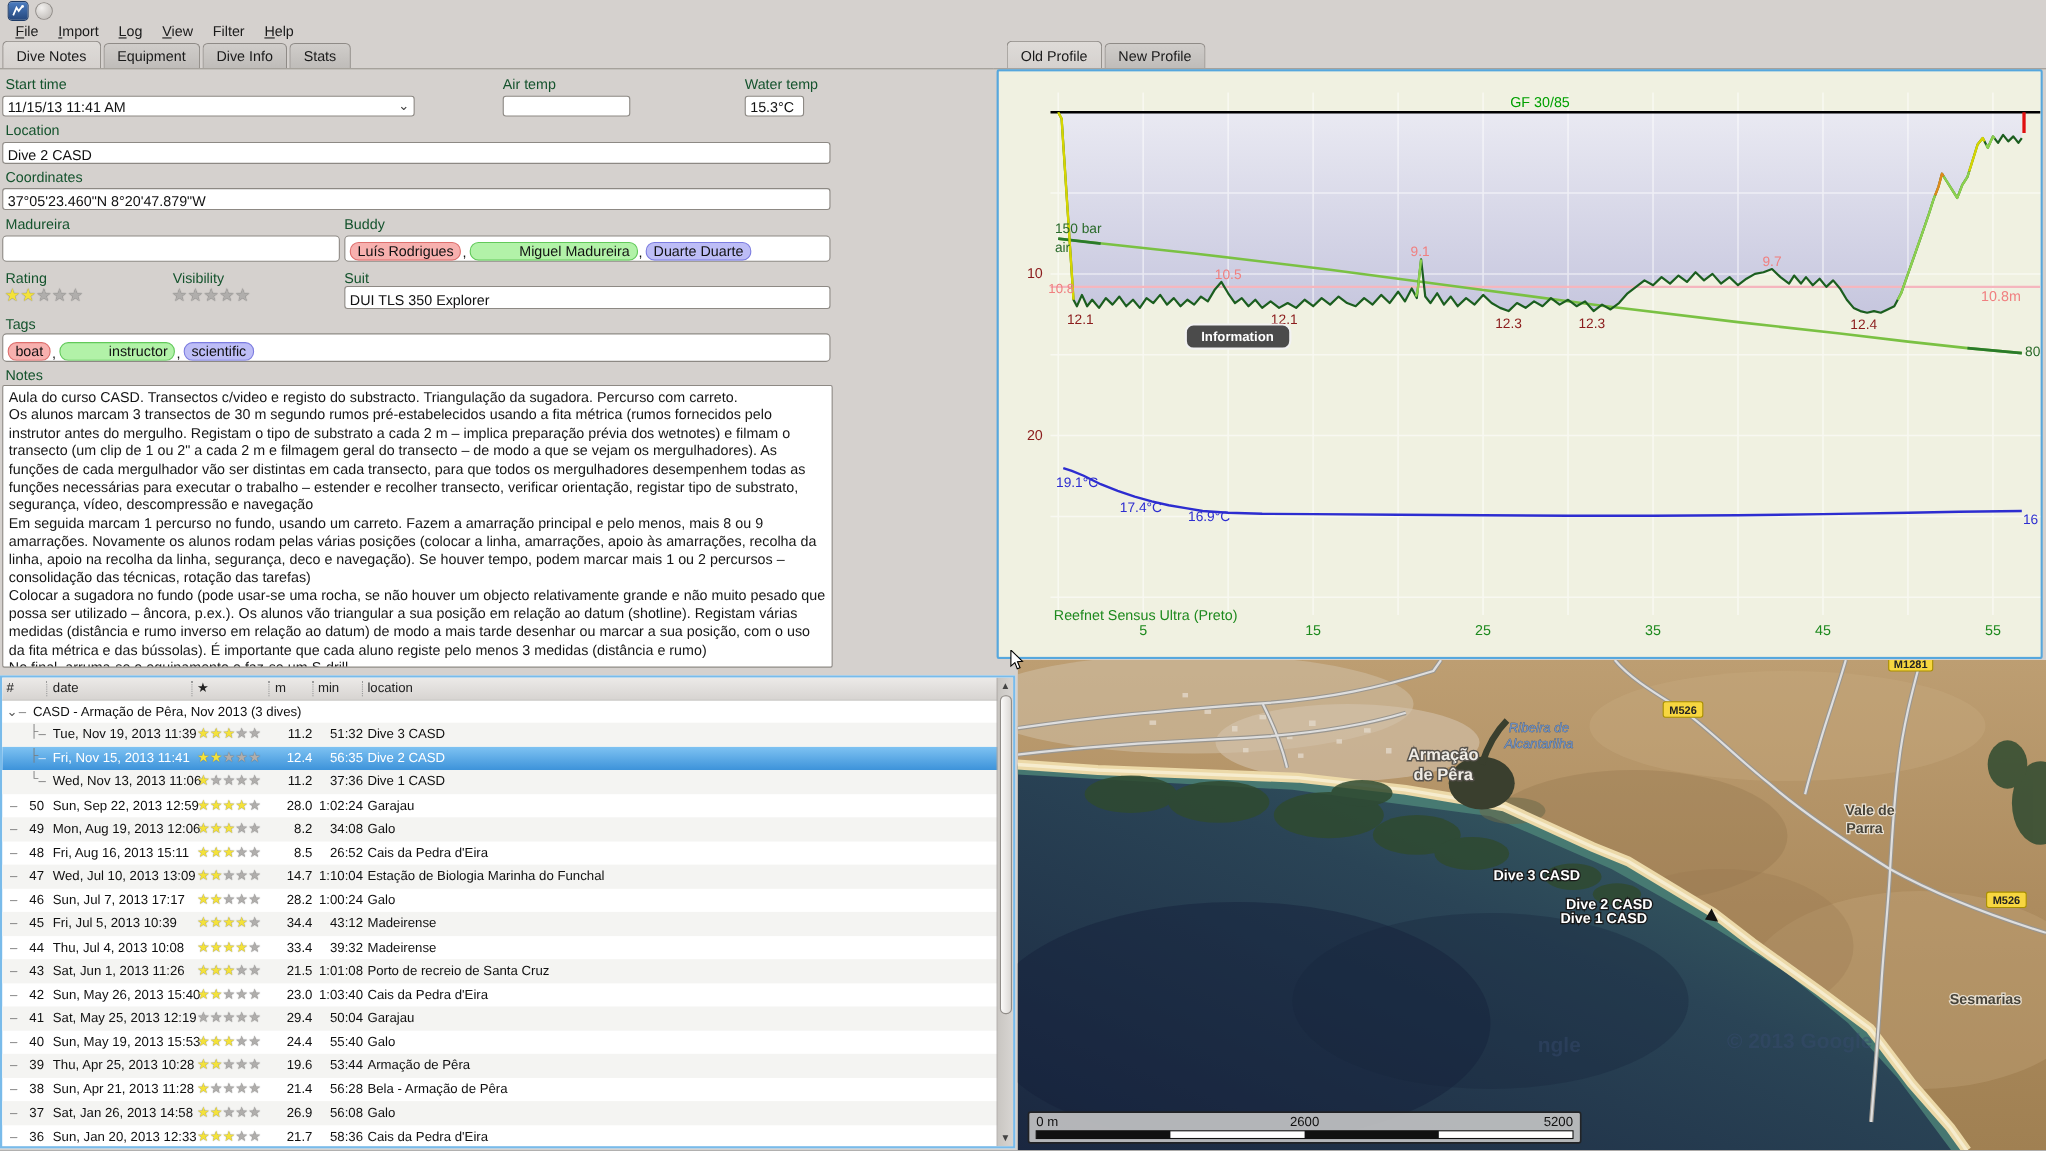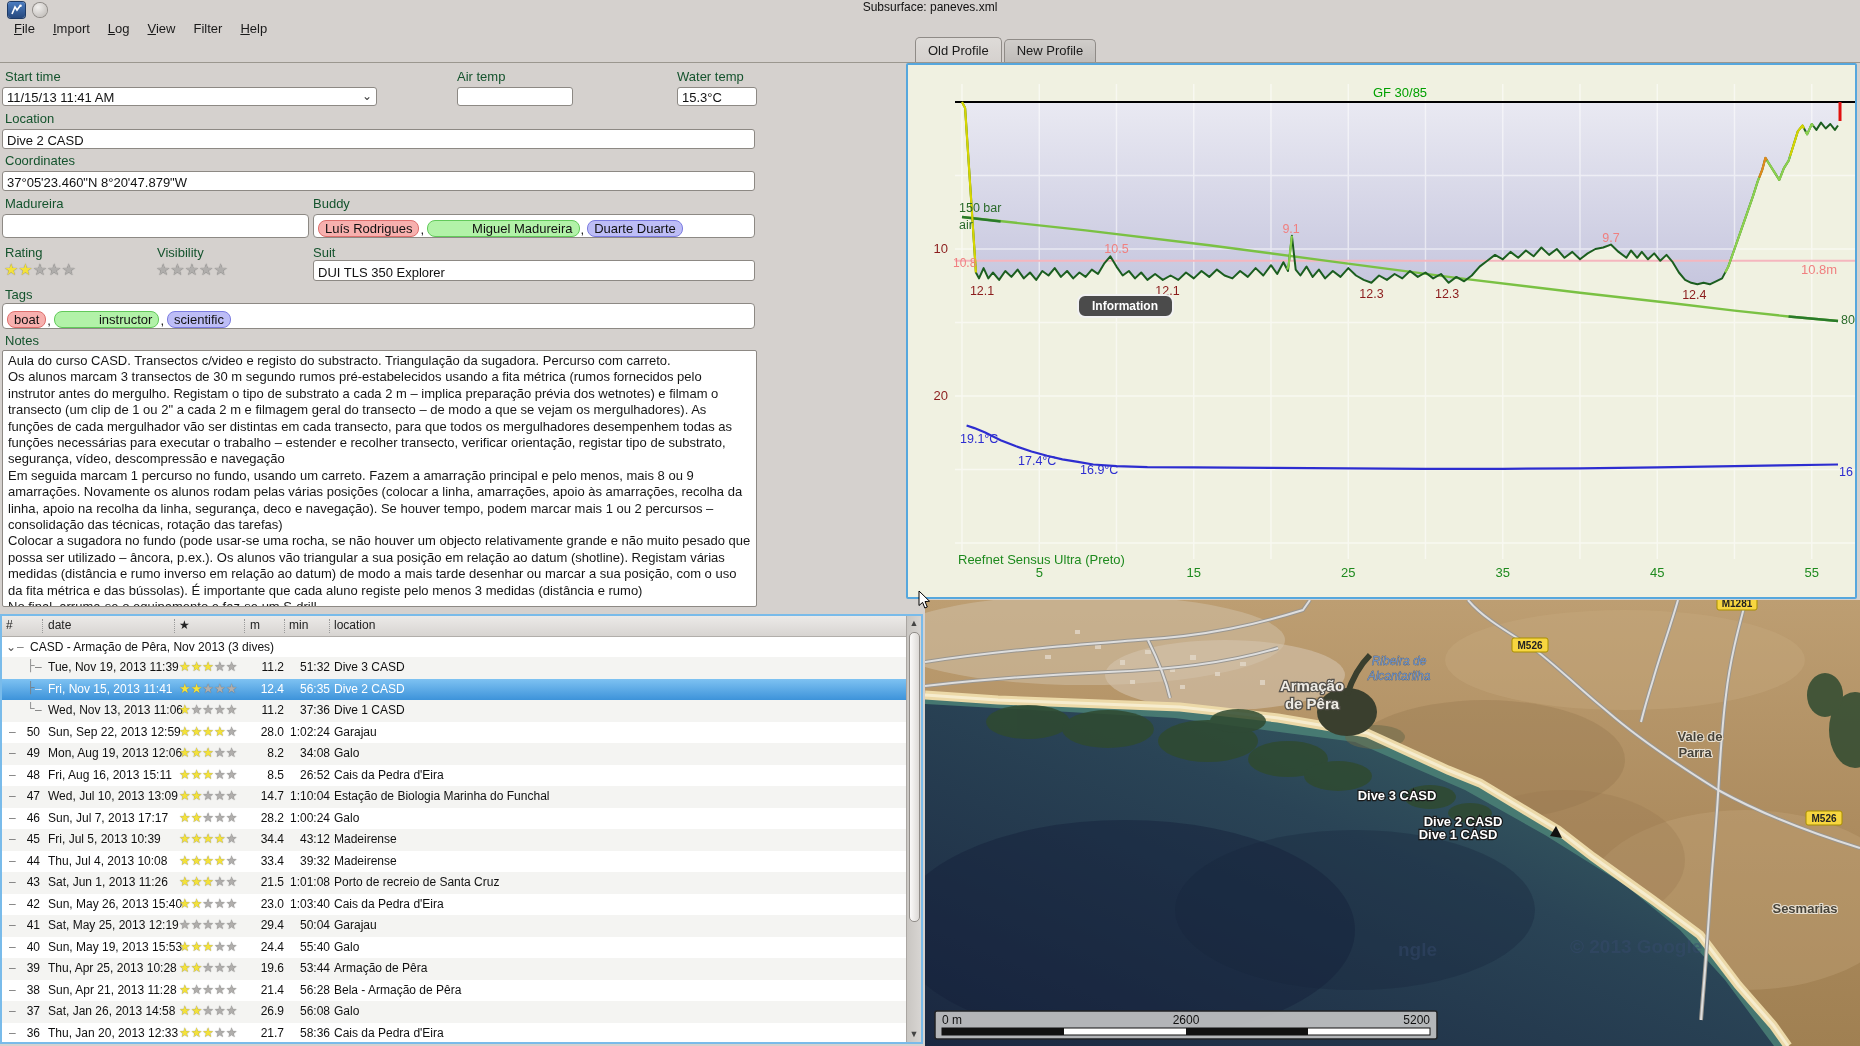--- a/index.html
+++ b/index.html
@@ -78,54 +78,57 @@
 
   
   #map{position:absolute;left:925px;top:600px;width:935px;height:446px;overflow:hidden;}
 
   .cursor{position:absolute;left:918px;top:591px;z-index:50;}
 </style>
 </head>
 <body>
 <div id="screen">
 
-<div class="titlebar">
-  <span>Subsurface: paneves.xml</span>
-</div>
 <div class="app-icon">
   <svg width="13" height="12" viewBox="0 0 13 12">
         <path d="M2 10 L5 3 L7 6 L10 2" stroke="#fff" stroke-width="1.6" fill="none"></path>
         <circle cx="10.5" cy="1.8" r="1.3" fill="#fff"></circle>
       </svg>
 </div>
 <div class="tb-btn"></div>
 
 <div class="menubar" id="menubar">
       <span class="menu-item"><u>F</u>ile</span>
       <span class="menu-item"><u>I</u>mport</span>
       <span class="menu-item"><u>L</u>og</span>
       <span class="menu-item"><u>V</u>iew</span>
       <span class="menu-item">Filter</span>
       <span class="menu-item"><u>H</u>elp</span>
     </div>
 
+<div class="tabbar" id="left-tabbar" style="left:2px;top:37px;">
+      <div class="tab active">Dive Notes</div>
+      <div class="tab">Equipment</div>
+      <div class="tab">Dive Info</div>
+      <div class="tab">Stats</div>
+    </div>
 <div class="tabline" style="left:0;top:62px;width:903px;"></div>
 
 <div id="form-area">
   <div class="flabel" style="left:5px;top:69px;">Start time</div>
   <div class="finput" style="left:2px;top:87px;width:375px;height:19px;">
     <span>11/15/13 11:41 AM</span>
     <span class="combo-arrow">⌄</span>
   </div>
   <div class="flabel" style="left:457px;top:69px;">Air temp</div>
   <div class="finput" style="left:457px;top:87px;width:116px;height:19px;">
     <span></span>
   </div>
   <div class="flabel" style="left:677px;top:69px;">Water temp</div>
-  <div class="finput" style="left:677px;top:87px;width:80px;height:19px;">
+  <div class="finput" style="left:677px;top:87px;width:54px;height:19px;">
     <span>15.3°C</span>
   </div>
 
   <div class="flabel" style="left:5px;top:111px;">Location</div>
   <div class="finput" style="left:2px;top:129px;width:753px;height:20px;">
     <span>Dive 2 CASD</span>
   </div>
 
   <div class="flabel" style="left:5px;top:153px;">Coordinates</div>
   <div class="finput" style="left:2px;top:171px;width:753px;height:20px;">
@@ -341,21 +344,21 @@
           <span class="cell c-num">37</span>
           <span class="cell c-date">Sat, Jan 26, 2013 14:58</span>
           <span class="cell c-stars"><span class="star on">★</span><span class="star on">★</span><span class="star off">★</span><span class="star off">★</span><span class="star off">★</span></span>
           <span class="cell c-depth">26.9</span>
           <span class="cell c-dur">56:08</span>
           <span class="cell c-loc">Galo</span>
         </div>
         <div class="drow">
           <span class="cell c-dash">–</span>
           <span class="cell c-num">36</span>
-          <span class="cell c-date">Thu, Jan 20, 2013 12:33</span>
+          <span class="cell c-date">Sun, Jan 20, 2013 12:33</span>
           <span class="cell c-stars"><span class="star on">★</span><span class="star on">★</span><span class="star on">★</span><span class="star off">★</span><span class="star off">★</span></span>
           <span class="cell c-depth">21.7</span>
           <span class="cell c-dur">58:36</span>
           <span class="cell c-loc">Cais da Pedra d'Eira</span>
         </div>
       </div>
   <div class="vsb">
     <div class="sb-btn" style="top:1px;">▲</div>
     <div class="sb-thumb" style="top:16px;height:290px;"></div>
     <div class="sb-btn" style="bottom:1px;">▼</div>

